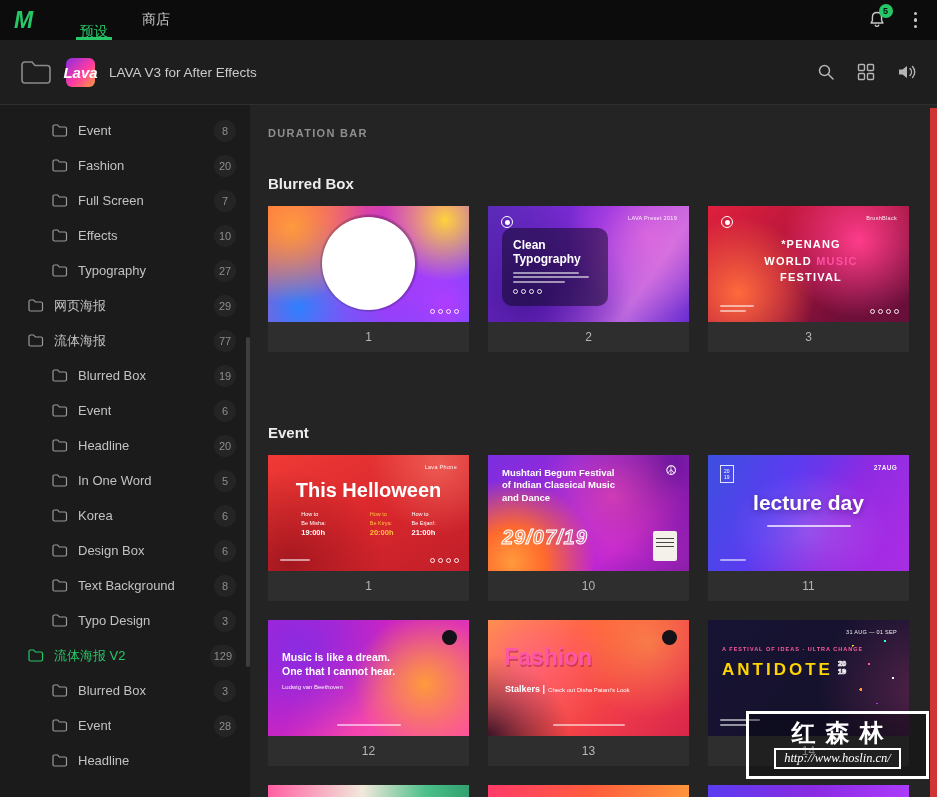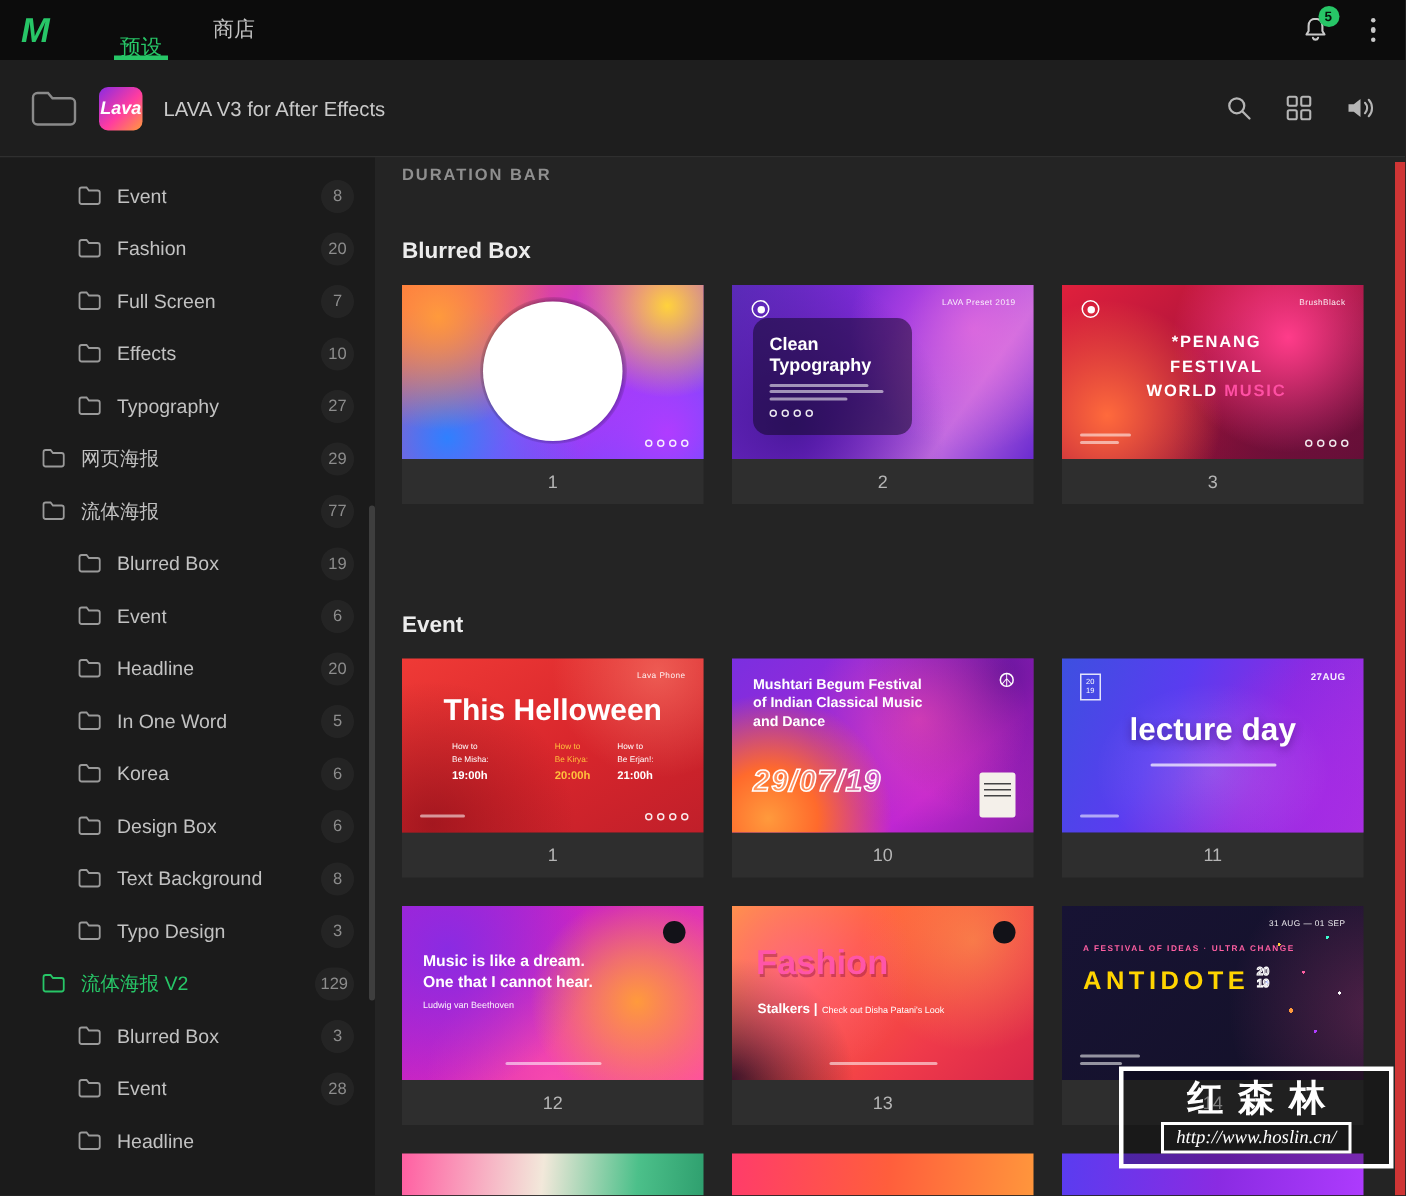--- a/index.html
+++ b/index.html
@@ -18,21 +18,21 @@
   .bell-wrap { position:relative; cursor:pointer; width:22px; height:22px; display:flex; align-items:center; justify-content:center; }
   .badge { position:absolute; top:-5px; right:-5px; width:14px; height:14px; border-radius:50%; background:#27c667; color:#06120b;
            font-size:9px; font-weight:700; display:flex; align-items:center; justify-content:center; }
   .kebab { display:flex; flex-direction:column; gap:3px; padding:4px 6px; cursor:pointer; }
   .kebab i { width:3.5px; height:3.5px; border-radius:50%; background:#c9c9c9; }
 
   
   .subheader { height:65px; background:#1e1e1e; border-bottom:1px solid #2f2f2f; display:flex; align-items:center; padding:0 20px; gap:14px; }
   .hdr-folder { flex:0 0 auto; }
   .pack-thumb { width:29px; height:29px; border-radius:6px; background:linear-gradient(135deg,#8a2be2 0%,#ff3ca0 55%,#ff9a3c 100%);
-                display:flex; align-items:center; justify-content:center; color:#fff; font-size:12px; font-style:italic; font-weight:700; cursor:pointer; }
+                display:flex; align-items:center; justify-content:center; color:#fff; font-size:15px; font-style:italic; font-weight:700; cursor:pointer; }
   .hdr-title { font-size:13.5px; color:#cacaca; }
   .hdr-icons { margin-left:auto; display:flex; align-items:center; gap:22px; }
   .hdr-icons .icon-btn { cursor:pointer; display:flex; align-items:center; }
 
   
   .body-row { display:flex; height:692px; position:relative; }
 
   
   .sidebar { width:250px; background:#1b1b1b; padding-top:8px; overflow:hidden; flex:0 0 auto; }
   .side-item { height:35px; display:flex; align-items:center; gap:10px; padding:0 14px 0 28px; color:#c2c2c2; font-size:13px; cursor:pointer; }
@@ -40,21 +40,21 @@
   .side-item svg { color:#9a9a9a; flex:0 0 auto; }
   .side-item .lbl { white-space:nowrap; overflow:hidden; text-overflow:ellipsis; }
   .side-item .cnt { margin-left:auto; min-width:22px; height:22px; padding:0 4px; border-radius:11px; background:rgba(255,255,255,0.045);
                     color:#8d8d8d; font-size:11px; display:flex; align-items:center; justify-content:center; }
   .side-item.active { color:#27c667; }
   .side-item.active svg { color:#27c667; }
   .side-scroll-thumb { position:absolute; left:246px; top:232px; width:4px; height:330px; border-radius:2px; background:#3e3e3e; }
 
   
   .content { flex:1; background:#242424; padding:0 20px 0 18px; overflow:hidden; position:relative; }
-  .duration-label { margin-top:6px; font-size:11px; font-weight:700; letter-spacing:1.3px; color:#8f8f8f; cursor:pointer; width:max-content; }
+  .duration-label { margin-top:22px; font-size:11px; font-weight:700; letter-spacing:1.3px; color:#8f8f8f; cursor:pointer; width:max-content; }
   .section-blurred { margin-top:36px; }
   .section-event { margin-top:72px; }
   .section-title { font-size:15px; font-weight:700; color:#ececec; margin-bottom:14px; }
   .grid { display:flex; flex-wrap:wrap; gap:19px; width:660px; }
   .card { width:201px; cursor:pointer; }
   .thumb { height:116px; position:relative; overflow:hidden; background:#333; }
   .cap { height:30px; background:#2e2e2e; color:#b5b5b5; font-size:12px; display:flex; align-items:center; justify-content:center; }
 
   
   .ap-logo { position:absolute; top:10px; left:13px; width:12px; height:12px; border:1.5px solid #fff; border-radius:50%; }
@@ -441,22 +441,22 @@
             </div>
             <figcaption class="cap">2</figcaption>
           </figure>
 
           <figure class="card">
             <div class="thumb t-bb3">
               <span class="ap-logo"></span>
               <span class="tr-brand">BrushBlack</span>
               <div class="bb3-center">
                 <div>*PENANG</div>
+                <div><span>WORLD</span> <span class="pink">MUSIC</span></div>
                 <div>FESTIVAL</div>
-                <div><span>WORLD</span> <span class="pink">MUSIC</span></div>
               </div>
               <div class="micro-bars bl">
                   <i style="width:34px"></i>
                   <i style="width:26px"></i>
                 </div>
               <span class="social-dots">
                   <i></i>
                   <i></i>
                   <i></i>
                   <i></i>

